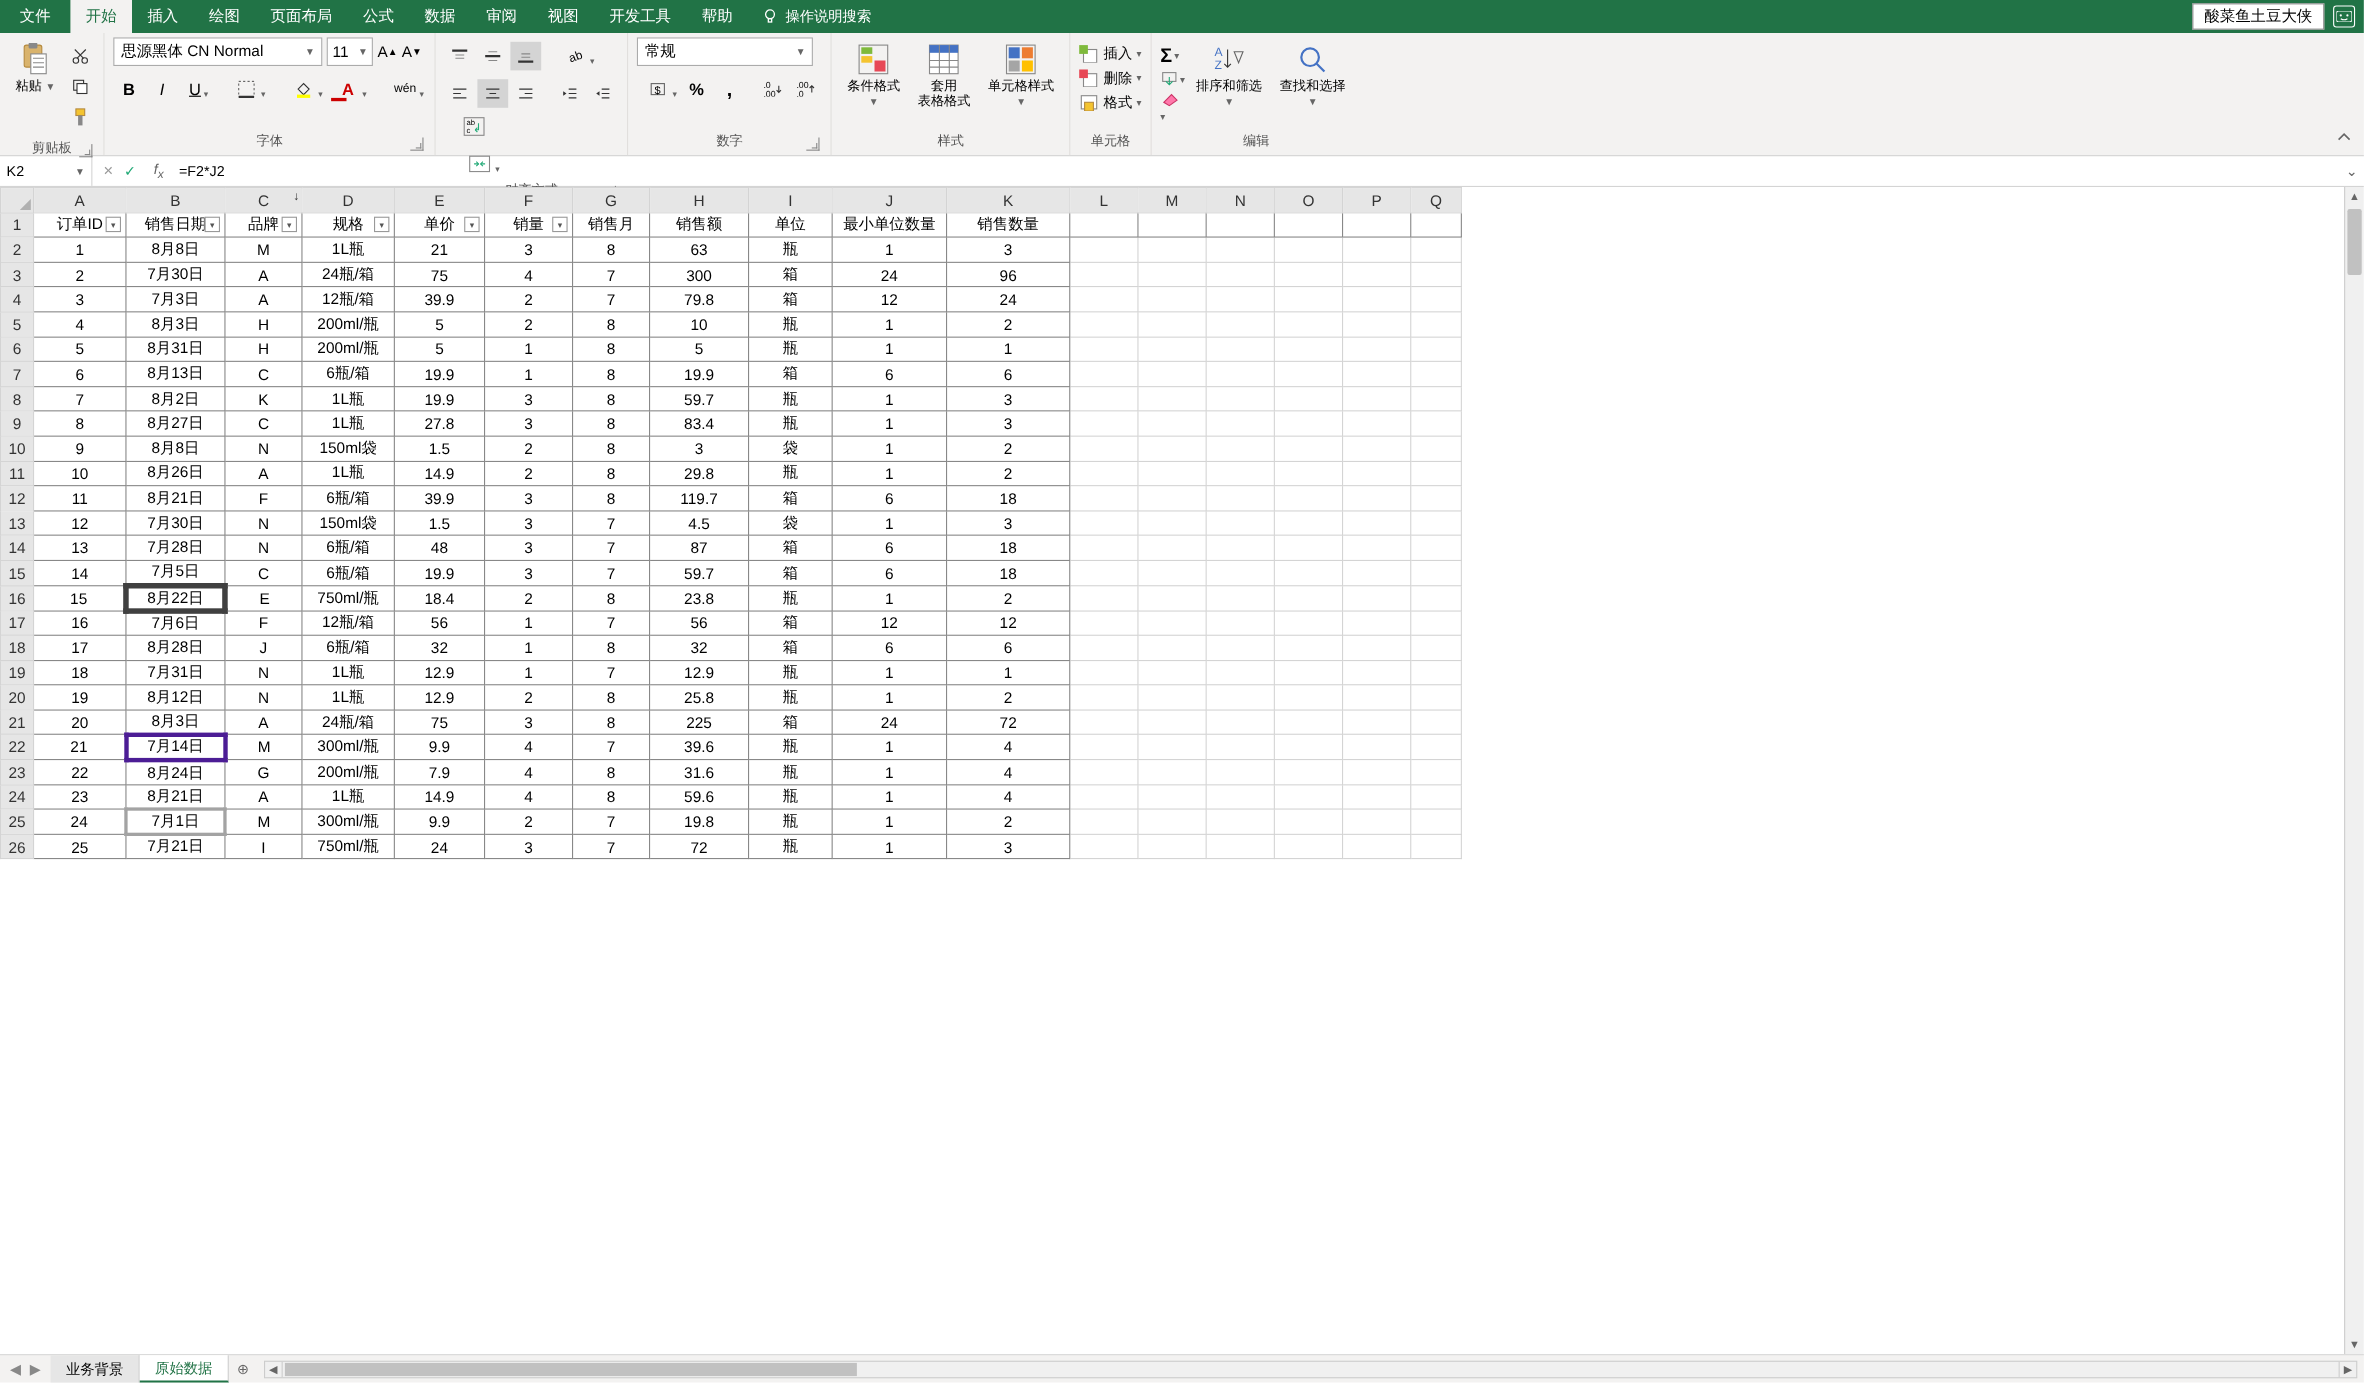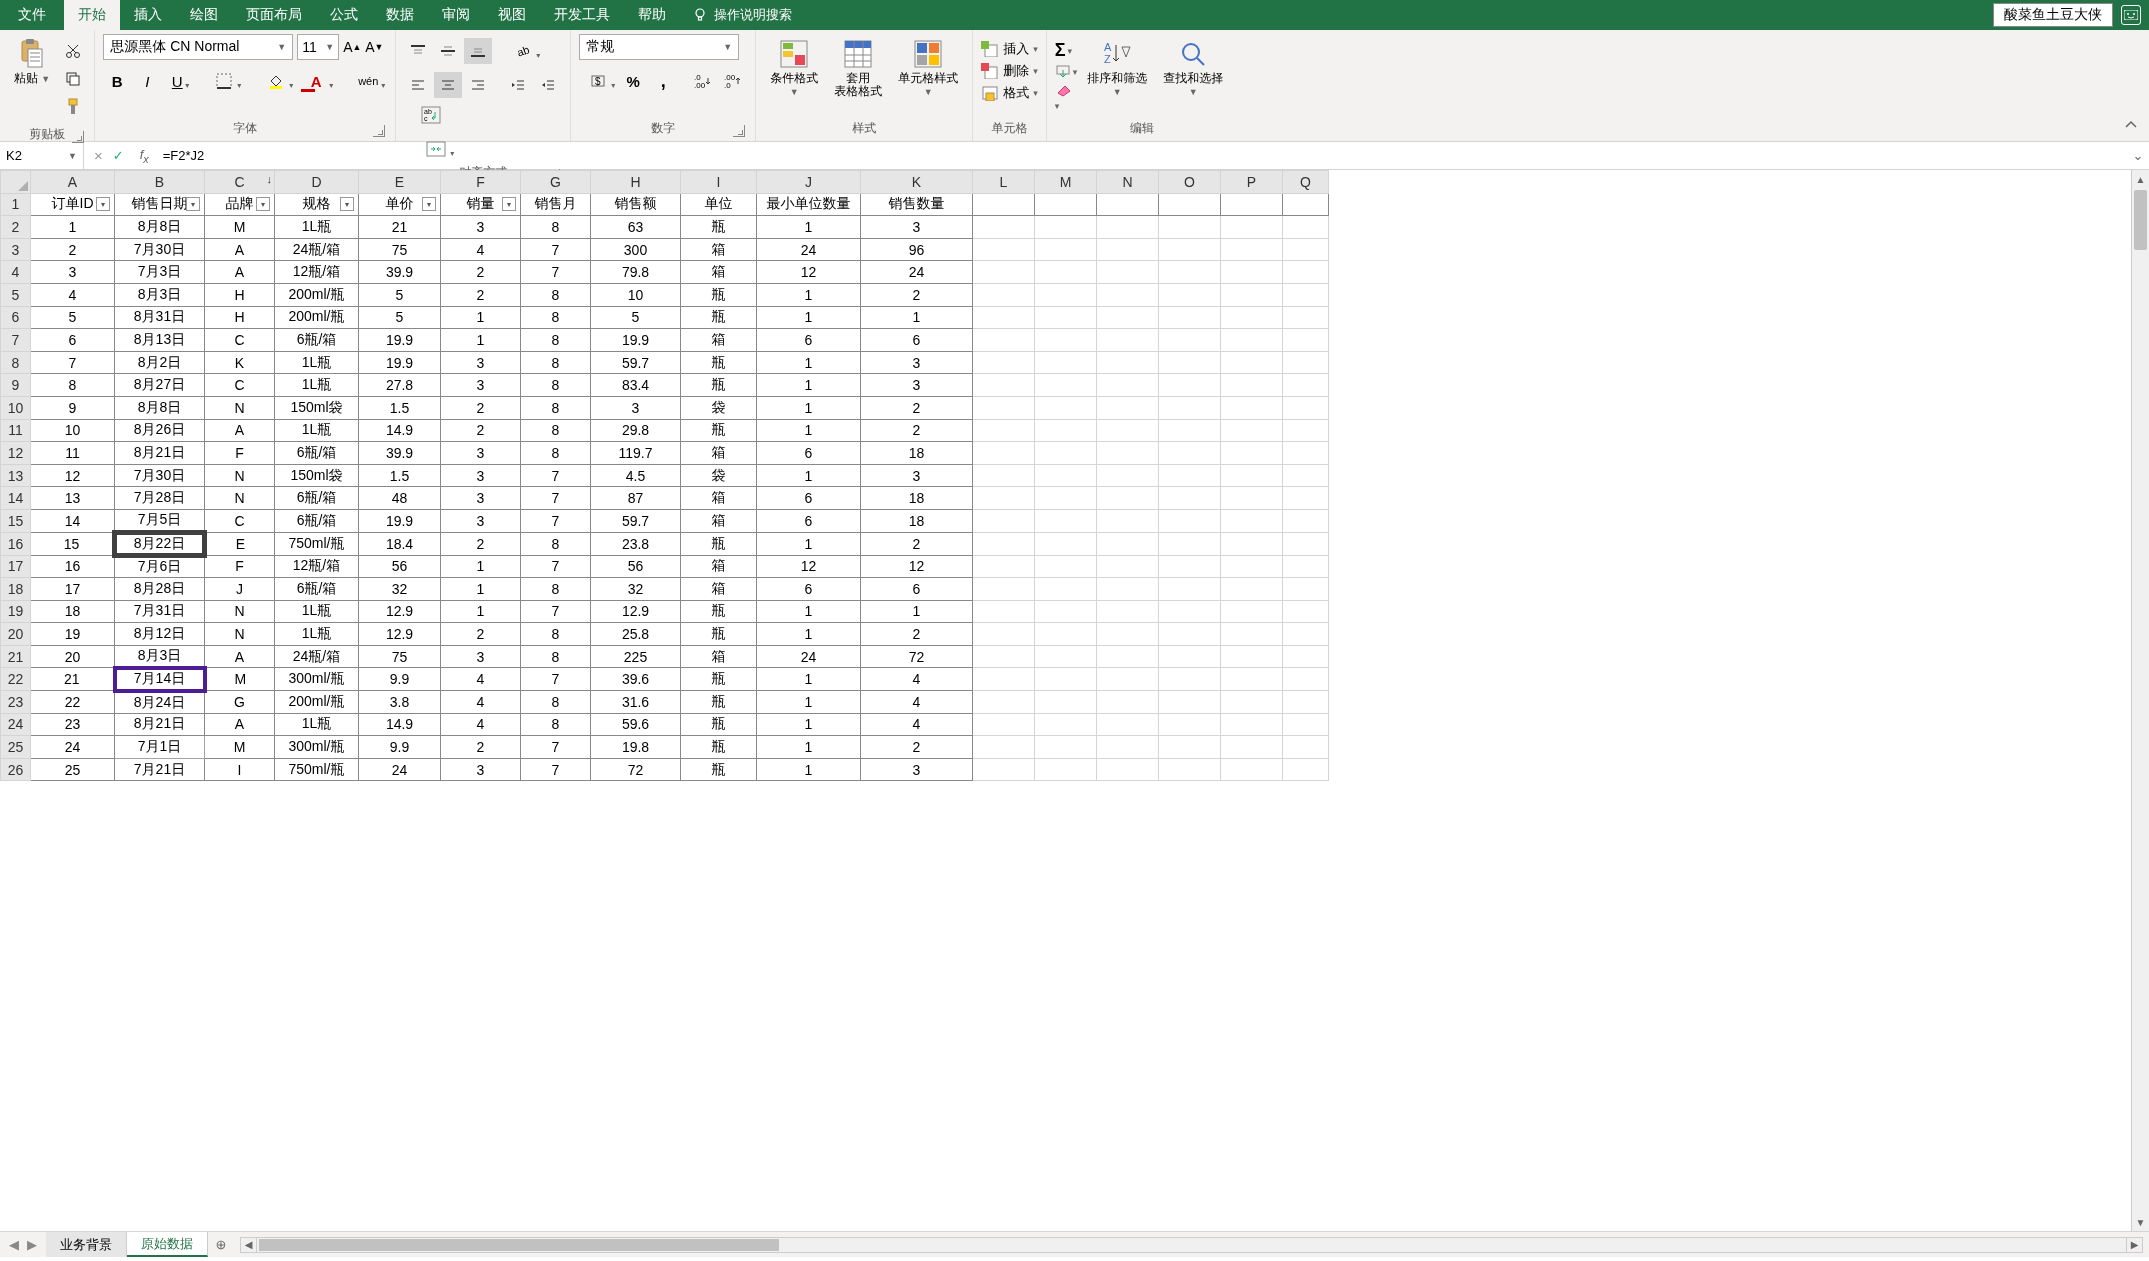--- a/index.html
+++ b/index.html
@@ -1011,21 +1011,21 @@
           <td class="data-cell"></td>
           <td class="data-cell"></td>
           <td class="data-cell"></td>
         </tr>
         <tr>
           <th class="rowhdr">23</th>
           <td class="data-cell" style="border:1px solid #888">22</td>
           <td class="data-cell" style="border:1px solid #888">8月24日</td>
           <td class="data-cell" style="border:1px solid #888">G</td>
           <td class="data-cell" style="border:1px solid #888">200ml/瓶</td>
-          <td class="data-cell" style="border:1px solid #888">3.8</td>
+          <td class="data-cell" style="border:1px solid #888">7.9</td>
           <td class="data-cell" style="border:1px solid #888">4</td>
           <td class="data-cell" style="border:1px solid #888">8</td>
           <td class="data-cell" style="border:1px solid #888">31.6</td>
           <td class="data-cell" style="border:1px solid #888">瓶</td>
           <td class="data-cell" style="border:1px solid #888">1</td>
           <td class="data-cell" style="border:1px solid #888">4</td>
           <td class="data-cell"></td>
           <td class="data-cell"></td>
           <td class="data-cell"></td>
           <td class="data-cell"></td>
@@ -1048,21 +1048,21 @@
           <td class="data-cell"></td>
           <td class="data-cell"></td>
           <td class="data-cell"></td>
           <td class="data-cell"></td>
           <td class="data-cell"></td>
           <td class="data-cell"></td>
         </tr>
         <tr>
           <th class="rowhdr">25</th>
           <td class="data-cell" style="border:1px solid #888">24</td>
-          <td class="data-cell" style="border:1px solid #a3a3a3">7月1日</td>
+          <td class="data-cell" style="border:3px solid #a3a3a3">7月1日</td>
           <td class="data-cell" style="border:1px solid #888">M</td>
           <td class="data-cell" style="border:1px solid #888">300ml/瓶</td>
           <td class="data-cell" style="border:1px solid #888">9.9</td>
           <td class="data-cell" style="border:1px solid #888">2</td>
           <td class="data-cell" style="border:1px solid #888">7</td>
           <td class="data-cell" style="border:1px solid #888">19.8</td>
           <td class="data-cell" style="border:1px solid #888">瓶</td>
           <td class="data-cell" style="border:1px solid #888">1</td>
           <td class="data-cell" style="border:1px solid #888">2</td>
           <td class="data-cell"></td>

